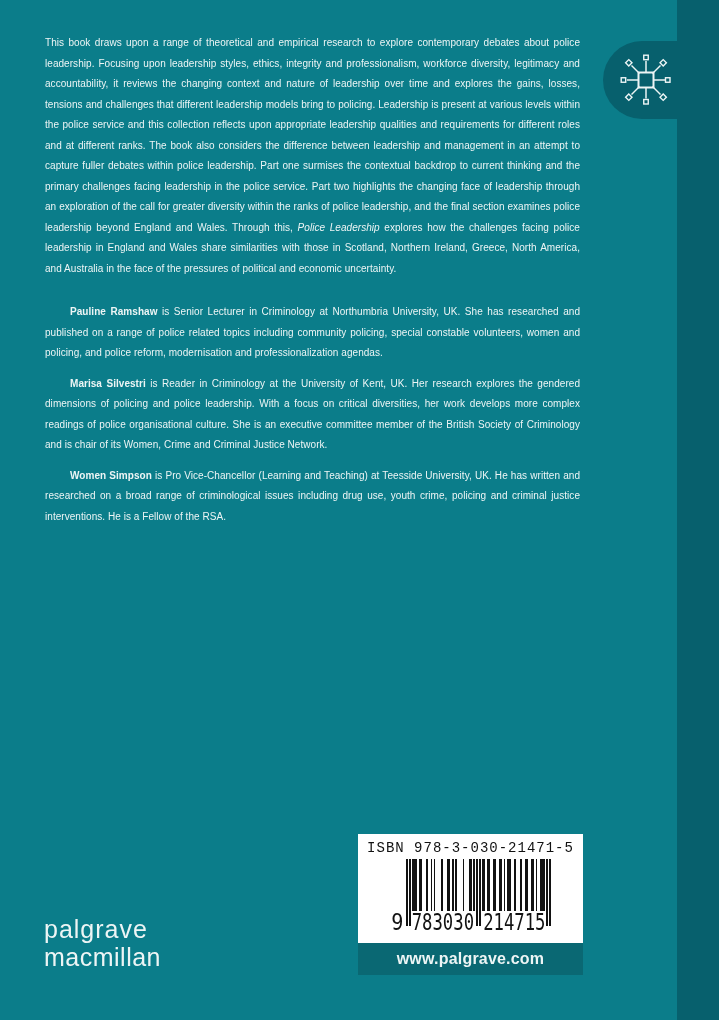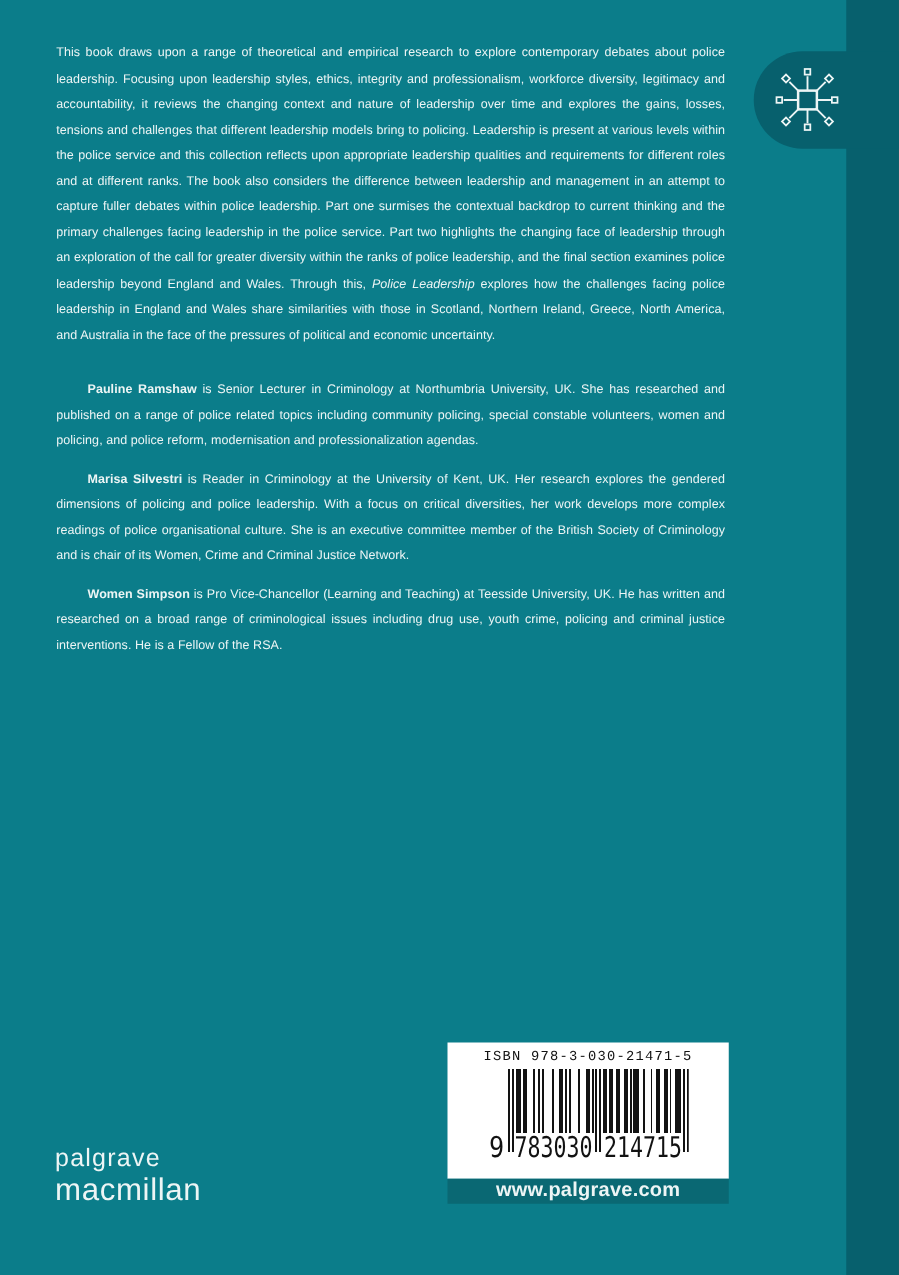--- a/index.html
+++ b/index.html
@@ -31,42 +31,42 @@
     font-size:10px;line-height:20.5px;
     text-align:justify;letter-spacing:0.05px;
   }
   .text-block p{margin:0 0 10px 0;}
   .text-block p.blurb{margin-bottom:23px;}
   .text-block b{font-weight:bold;padding-left:25px;}
   .text-block i{font-style:italic;}
 
   
   .logo{position:absolute;left:44px;top:917px;line-height:1;}
-  .logo-line1{font-size:20px;letter-spacing:1px;}
+  .logo-line1{font-size:25px;letter-spacing:1px;}
   .logo-line2{font-size:25px;letter-spacing:0.5px;margin-top:3px;}
 
   
   .barcode-panel{position:absolute;left:358px;top:834px;width:225px;}
   .barcode-white{
     background:var(--barcode_bg);height:109px;box-sizing:border-box;
     padding-top:6px;text-align:center;
   }
   .isbn-label{
     font-family:"Liberation Mono",monospace;
-    font-size:11px;letter-spacing:1px;
+    font-size:14px;letter-spacing:1px;
     color:var(--barcode_ink);white-space:nowrap;
   }
   .barcode{display:block;margin:3px auto 0 auto;}
   .barcode rect{fill:var(--barcode_ink);shape-rendering:crispEdges;}
   .barcode text{
     font-family:"DejaVu Sans Mono",monospace;
     font-size:15px;fill:var(--barcode_ink);
   }
   .website-strip{
-    height:20px;background:var(--website_strip);
+    height:32px;background:var(--website_strip);
     display:flex;align-items:center;justify-content:center;
     font-size:16px;font-weight:bold;letter-spacing:0.2px;
   }
 </style>
 </head>
 <body>
 
 <div class="cover">
 
   <div class="spine-strip"></div>

